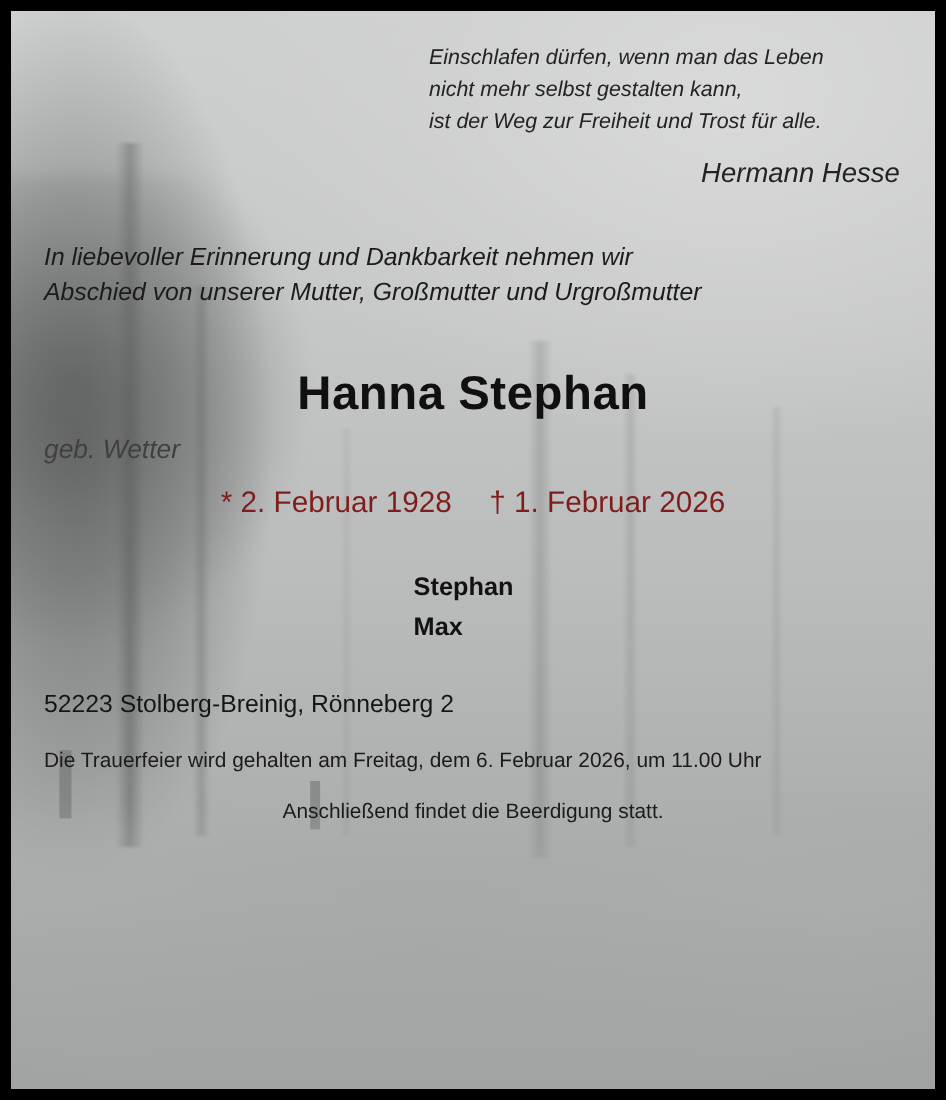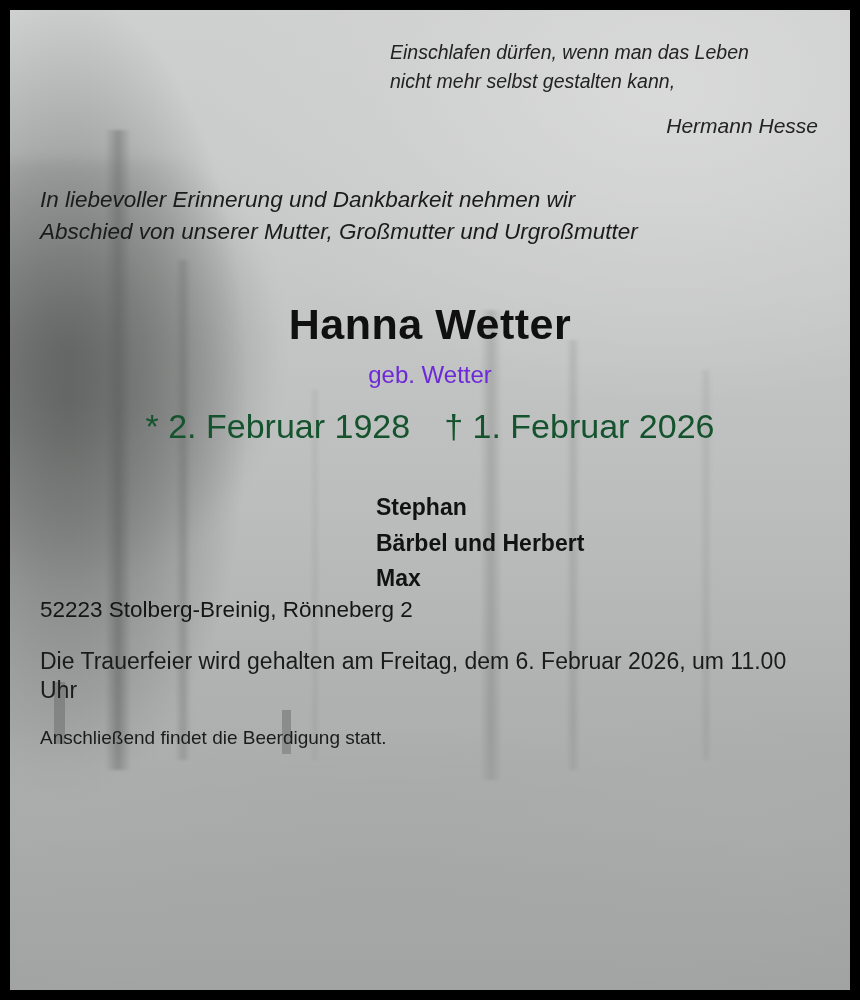--- a/index.html
+++ b/index.html
@@ -86,21 +86,21 @@
     font-style: italic;
     font-size: 19.5px;
     line-height: 29px;
     color: #232323;
   }
   .quote-author {
     margin-top: 18px;
     margin-left: 350px;
     text-align: right;
     font-style: italic;
-    font-size: 21px;
+    font-size: 25px;
     color: #232323;
     padding-right: 2px;
   }
 
   .intro {
     margin-top: 46px;
     font-size: 22.5px;
     line-height: 32px;
     text-align: justify;
     color: #1b1b1b;
@@ -111,56 +111,58 @@
   .name {
     margin-top: 52px;
     text-align: center;
     font-size: 43px;
     font-weight: bold;
     letter-spacing: 0.5px;
     color: #101010;
   }
   .maiden {
     margin-top: 12px;
-    text-align: center;
     font-size: 24px;
-    color: #6d28d9;
+    color: #404040;
+    font-style: italic;
   }
   .dates {
     margin-top: 18px;
     text-align: center;
-    font-size: 34px;
-    color: #14532d;
+    font-size: 27px;
+    color: #7f1d1d;
   }
   .dates .gap { display: inline-block; width: 34px; }
 
   .survivors {
     margin-top: 44px;
     margin-left: 336px;
     font-size: 23px;
     font-weight: bold;
     line-height: 35.5px;
     color: #121212;
   }
 
   .address {
+    margin-top: 40px;
     font-size: 22.5px;
     color: #151515;
   }
 
   .service {
     margin-top: 24px;
-    font-size: 23px;
+    font-size: 19px;
     line-height: 29px;
     color: #1b1b1b;
   }
   .after {
     margin-top: 22px;
     font-size: 19px;
     color: #1b1b1b;
+    text-align: center;
   }
 </style>
 </head>
 <body>
 
 <div class="obituary">
 
   <div class="bg">
     <div class="canopy"></div>
     <div class="trunk t1"></div>
@@ -173,37 +175,37 @@
     <div class="post p2"></div>
     <div class="ground"></div>
     <div class="veil"></div>
   </div>
 
   <div class="content">
 
     <div class="quote">
       <div>Einschlafen dürfen, wenn man das Leben</div>
       <div>nicht mehr selbst gestalten kann,</div>
+      <div>ist der Weg zur Freiheit und Trost für alle.</div>
     </div>
     <div class="quote-author">Hermann Hesse</div>
 
     <div class="intro">
       <div class="l1">In liebevoller Erinnerung und Dankbarkeit nehmen wir</div>
       <div class="l2">Abschied von unserer Mutter, Großmutter und Urgroßmutter</div>
     </div>
 
-    <div class="name">Hanna Wetter</div>
+    <div class="name">Hanna Stephan</div>
     <div class="maiden">geb. Wetter</div>
     <div class="dates">
       <span>* 2. Februar 1928</span><span class="gap"></span><span>† 1. Februar 2026</span>
     </div>
 
     <div class="survivors">
       <div>Stephan</div>
-      <div>Bärbel und Herbert</div>
       <div>Max</div>
     </div>
 
     <div class="address">52223 Stolberg-Breinig, Rönneberg 2</div>
 
     <div class="service">
       <div>Die Trauerfeier wird gehalten am Freitag, dem 6. Februar 2026, um 11.00 Uhr</div>
     </div>
 
     <div class="after">Anschließend findet die Beerdigung statt.</div>

